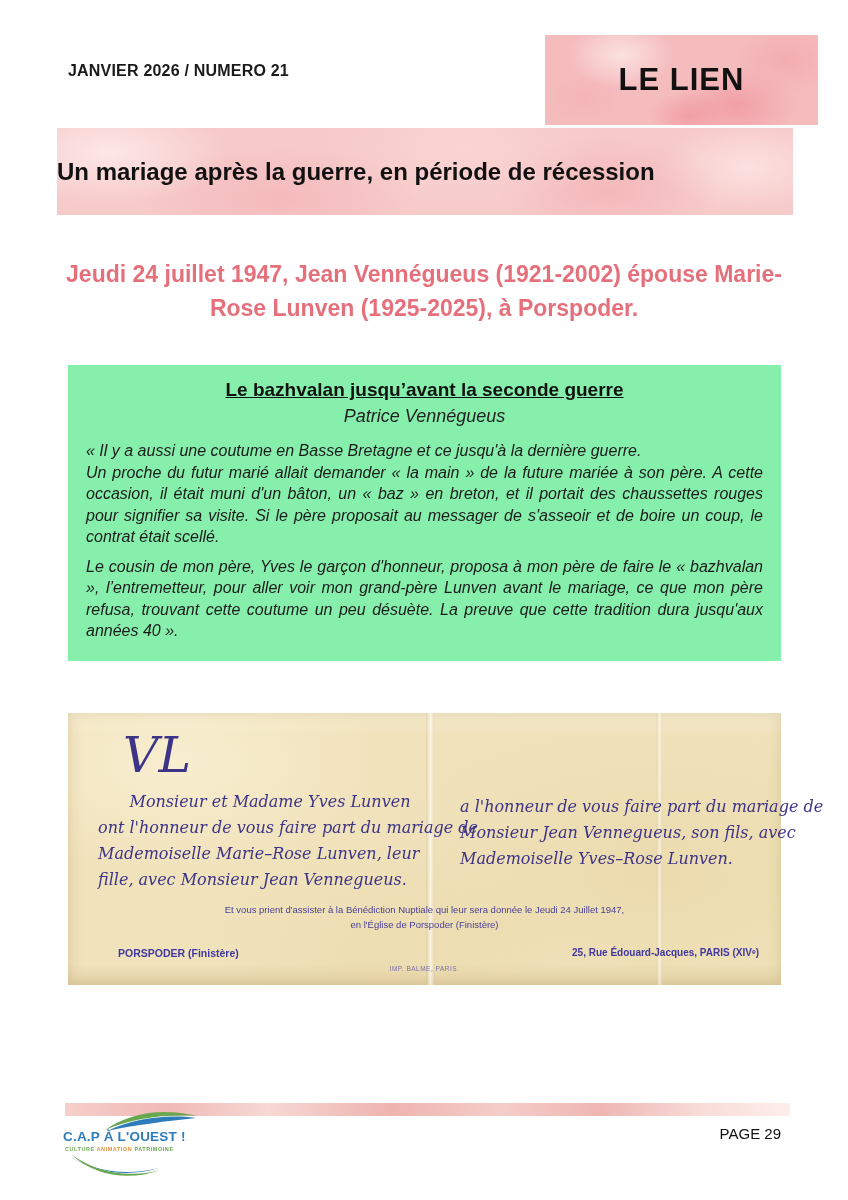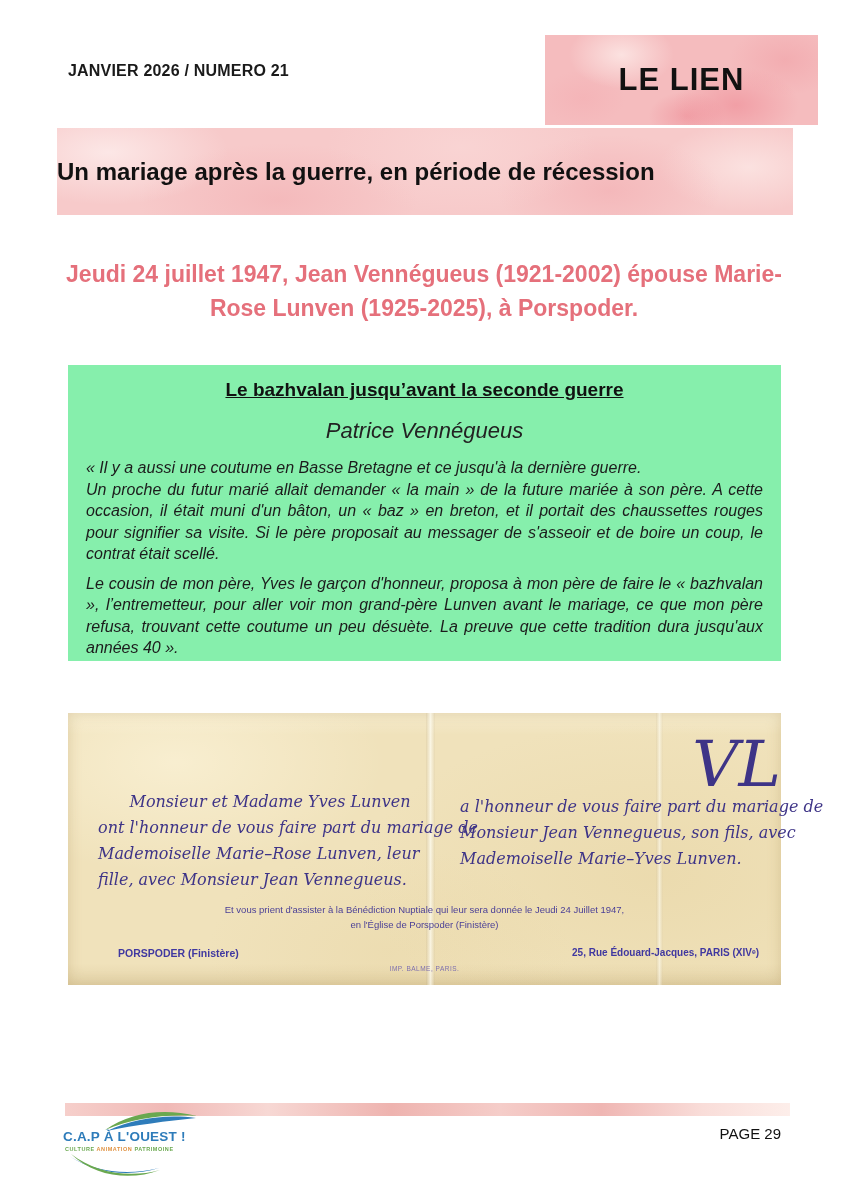--- a/index.html
+++ b/index.html
@@ -32,41 +32,41 @@
 
   
   .subtitle{left:54px;top:257px;width:740px;text-align:center;font-size:23px;font-weight:700;
             line-height:34px;color:#e5707b;}
 
   
   .quote-box{left:68px;top:365px;width:713px;height:296px;background:#86efac;
              padding:10px 16px;box-sizing:border-box;}
   .quote-heading{margin:4px 0 0;text-align:center;font-size:19px;font-weight:700;
                  text-decoration:underline;color:#111;}
-  .quote-author{margin-top:17px;text-align:center;font-style:italic;font-size:22px;color:#222;}
+  .quote-author{margin-top:5px;text-align:center;font-style:italic;font-size:18px;color:#222;}
   .quote-box p{margin:13px 2px 0;font-style:italic;font-size:16px;line-height:21.5px;
                text-align:justify;white-space:pre-line;color:#1c1c1c;}
   .quote-box p + p{margin-top:8px;}
 
   
   .invitation{left:68px;top:713px;width:713px;height:272px;
     background-color:#f0e2bb;
     background-image:
       radial-gradient(300px 160px at 15% 18%, rgba(255,248,225,.55), transparent 70%),
       radial-gradient(420px 220px at 82% 60%, rgba(226,205,150,.35), transparent 70%),
       radial-gradient(260px 150px at 45% 88%, rgba(228,208,155,.3), transparent 70%),
       linear-gradient(180deg, rgba(255,250,232,.4), rgba(255,250,232,0) 8%, rgba(255,250,232,0) 92%, rgba(160,130,70,.15));
     box-shadow:inset 0 0 14px rgba(150,120,60,.25);}
   .crease{position:absolute;top:0;bottom:0;}
   .crease-center{left:358px;width:9px;
     background:linear-gradient(90deg, rgba(130,100,50,.10), rgba(255,255,248,.65) 50%, rgba(130,100,50,.07));}
   .crease-right{left:588px;width:7px;
     background:linear-gradient(90deg, rgba(130,100,50,.08), rgba(255,255,248,.5) 50%, rgba(130,100,50,.05));}
-  .monogram{left:0;right:0;top:14px;text-align:right;padding-left:55px;
-            font-family:"DejaVu Serif",serif;font-style:italic;font-size:64px;color:#3e3487;}
+  .monogram{left:0;right:0;top:14px;text-align:left;padding-left:55px;
+            font-family:"DejaVu Serif",serif;font-style:italic;font-size:49px;color:#3e3487;}
   .panel{font-family:"DejaVu Serif",serif;font-style:italic;font-size:16px;line-height:26px;
          color:#3e3487;white-space:nowrap;}
   .panel .first{text-align:center;}
   .panel-left{left:30px;top:76px;width:344px;}
   .panel-right{left:392px;top:81px;width:314px;}
   .blessing{left:0;right:0;top:190px;text-align:center;font-size:9.5px;line-height:14.5px;
             color:#4a3f96;font-family:"Liberation Sans",sans-serif;}
   .place{left:50px;top:234px;font-size:10.5px;font-weight:700;color:#4038a0;}
   .address{right:22px;top:234px;font-size:10px;font-weight:700;color:#4038a0;}
   .printer{left:0;right:0;top:252px;text-align:center;font-size:6.5px;letter-spacing:.5px;color:#7d6fae;}
@@ -123,21 +123,21 @@
     <div class="abs panel panel-left">
       <div class="first">Monsieur et Madame Yves Lunven</div>
       <div>ont l'honneur de vous faire part du mariage de</div>
       <div>Mademoiselle Marie–Rose Lunven, leur</div>
       <div>fille, avec Monsieur Jean Vennegueus.</div>
     </div>
 
     <div class="abs panel panel-right">
       <div>a l'honneur de vous faire part du mariage de</div>
       <div>Monsieur Jean Vennegueus, son fils, avec</div>
-      <div>Mademoiselle Marie–Yves Lunven.</div>
+      <div>Mademoiselle Yves–Rose Lunven.</div>
     </div>
 
     <div class="abs blessing">
       <div>Et vous prient d'assister à la Bénédiction Nuptiale qui leur sera donnée le Jeudi 24 Juillet 1947,</div>
       <div>en l'Église de Porspoder (Finistère)</div>
     </div>
 
     <div class="abs place">PORSPODER (Finistère)</div>
     <div class="abs address">25, Rue Édouard-Jacques, PARIS (XIVᵉ)</div>
     <div class="abs printer">IMP. BALME, PARIS.</div>

